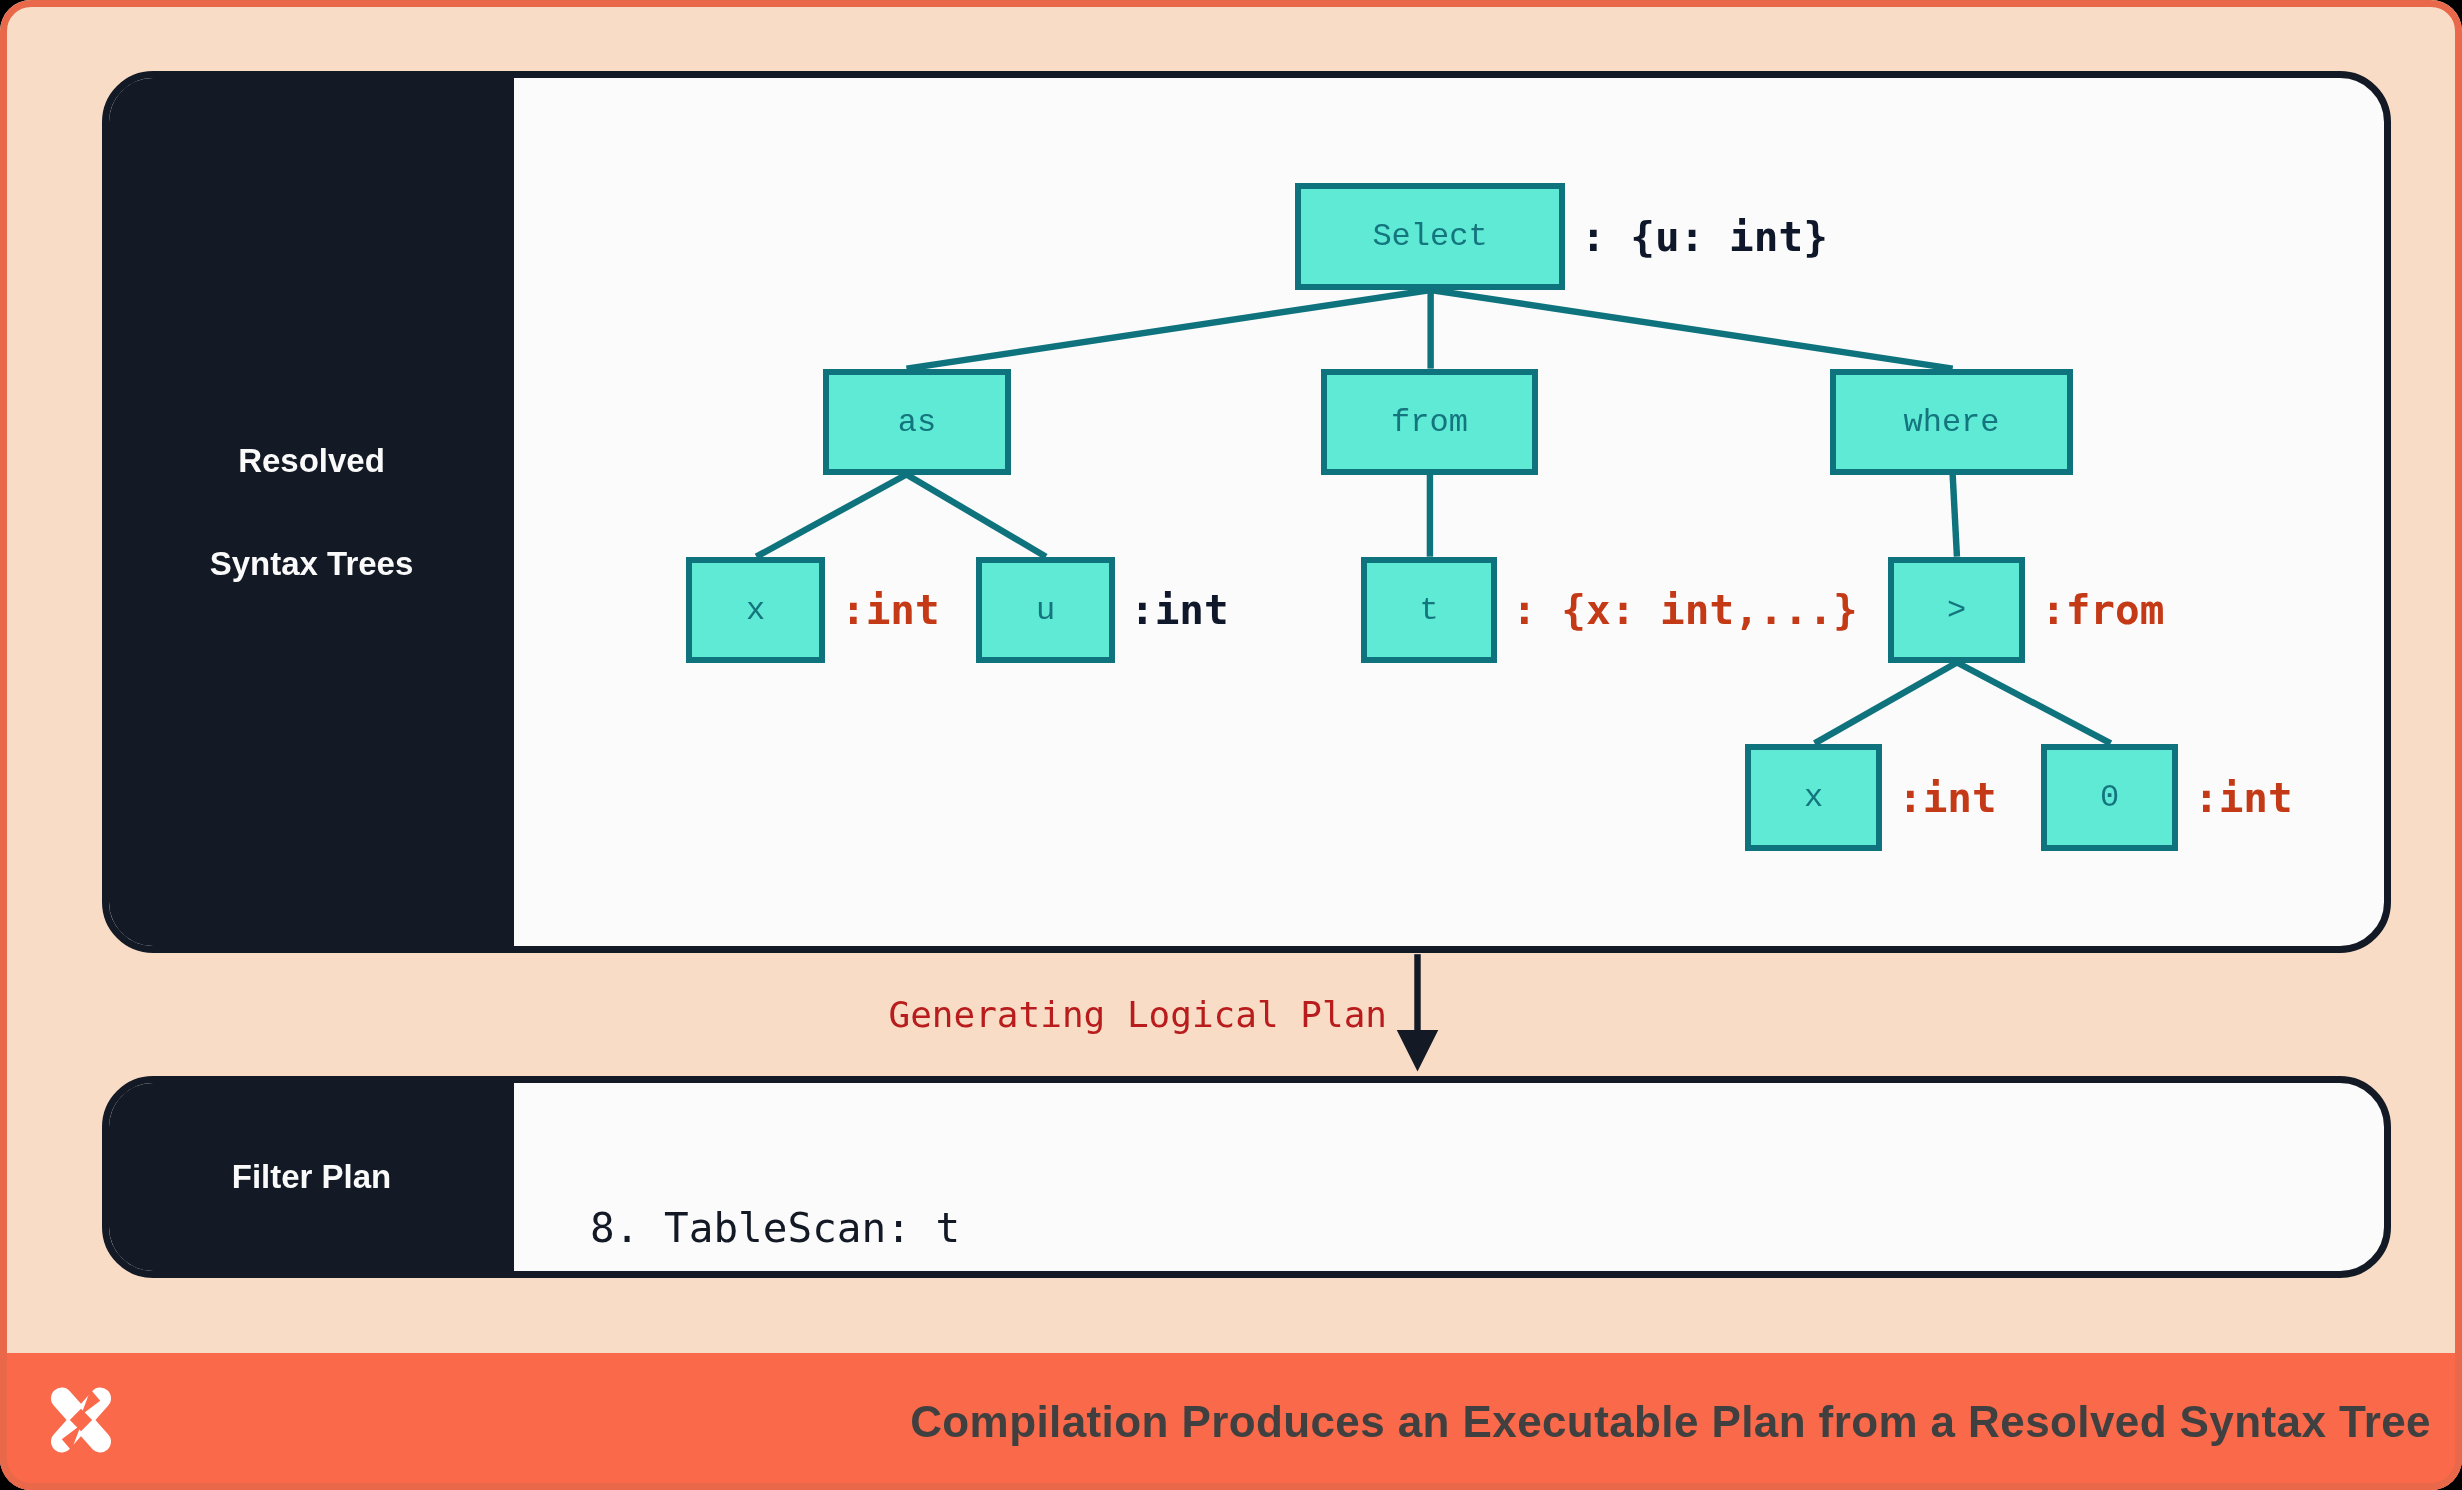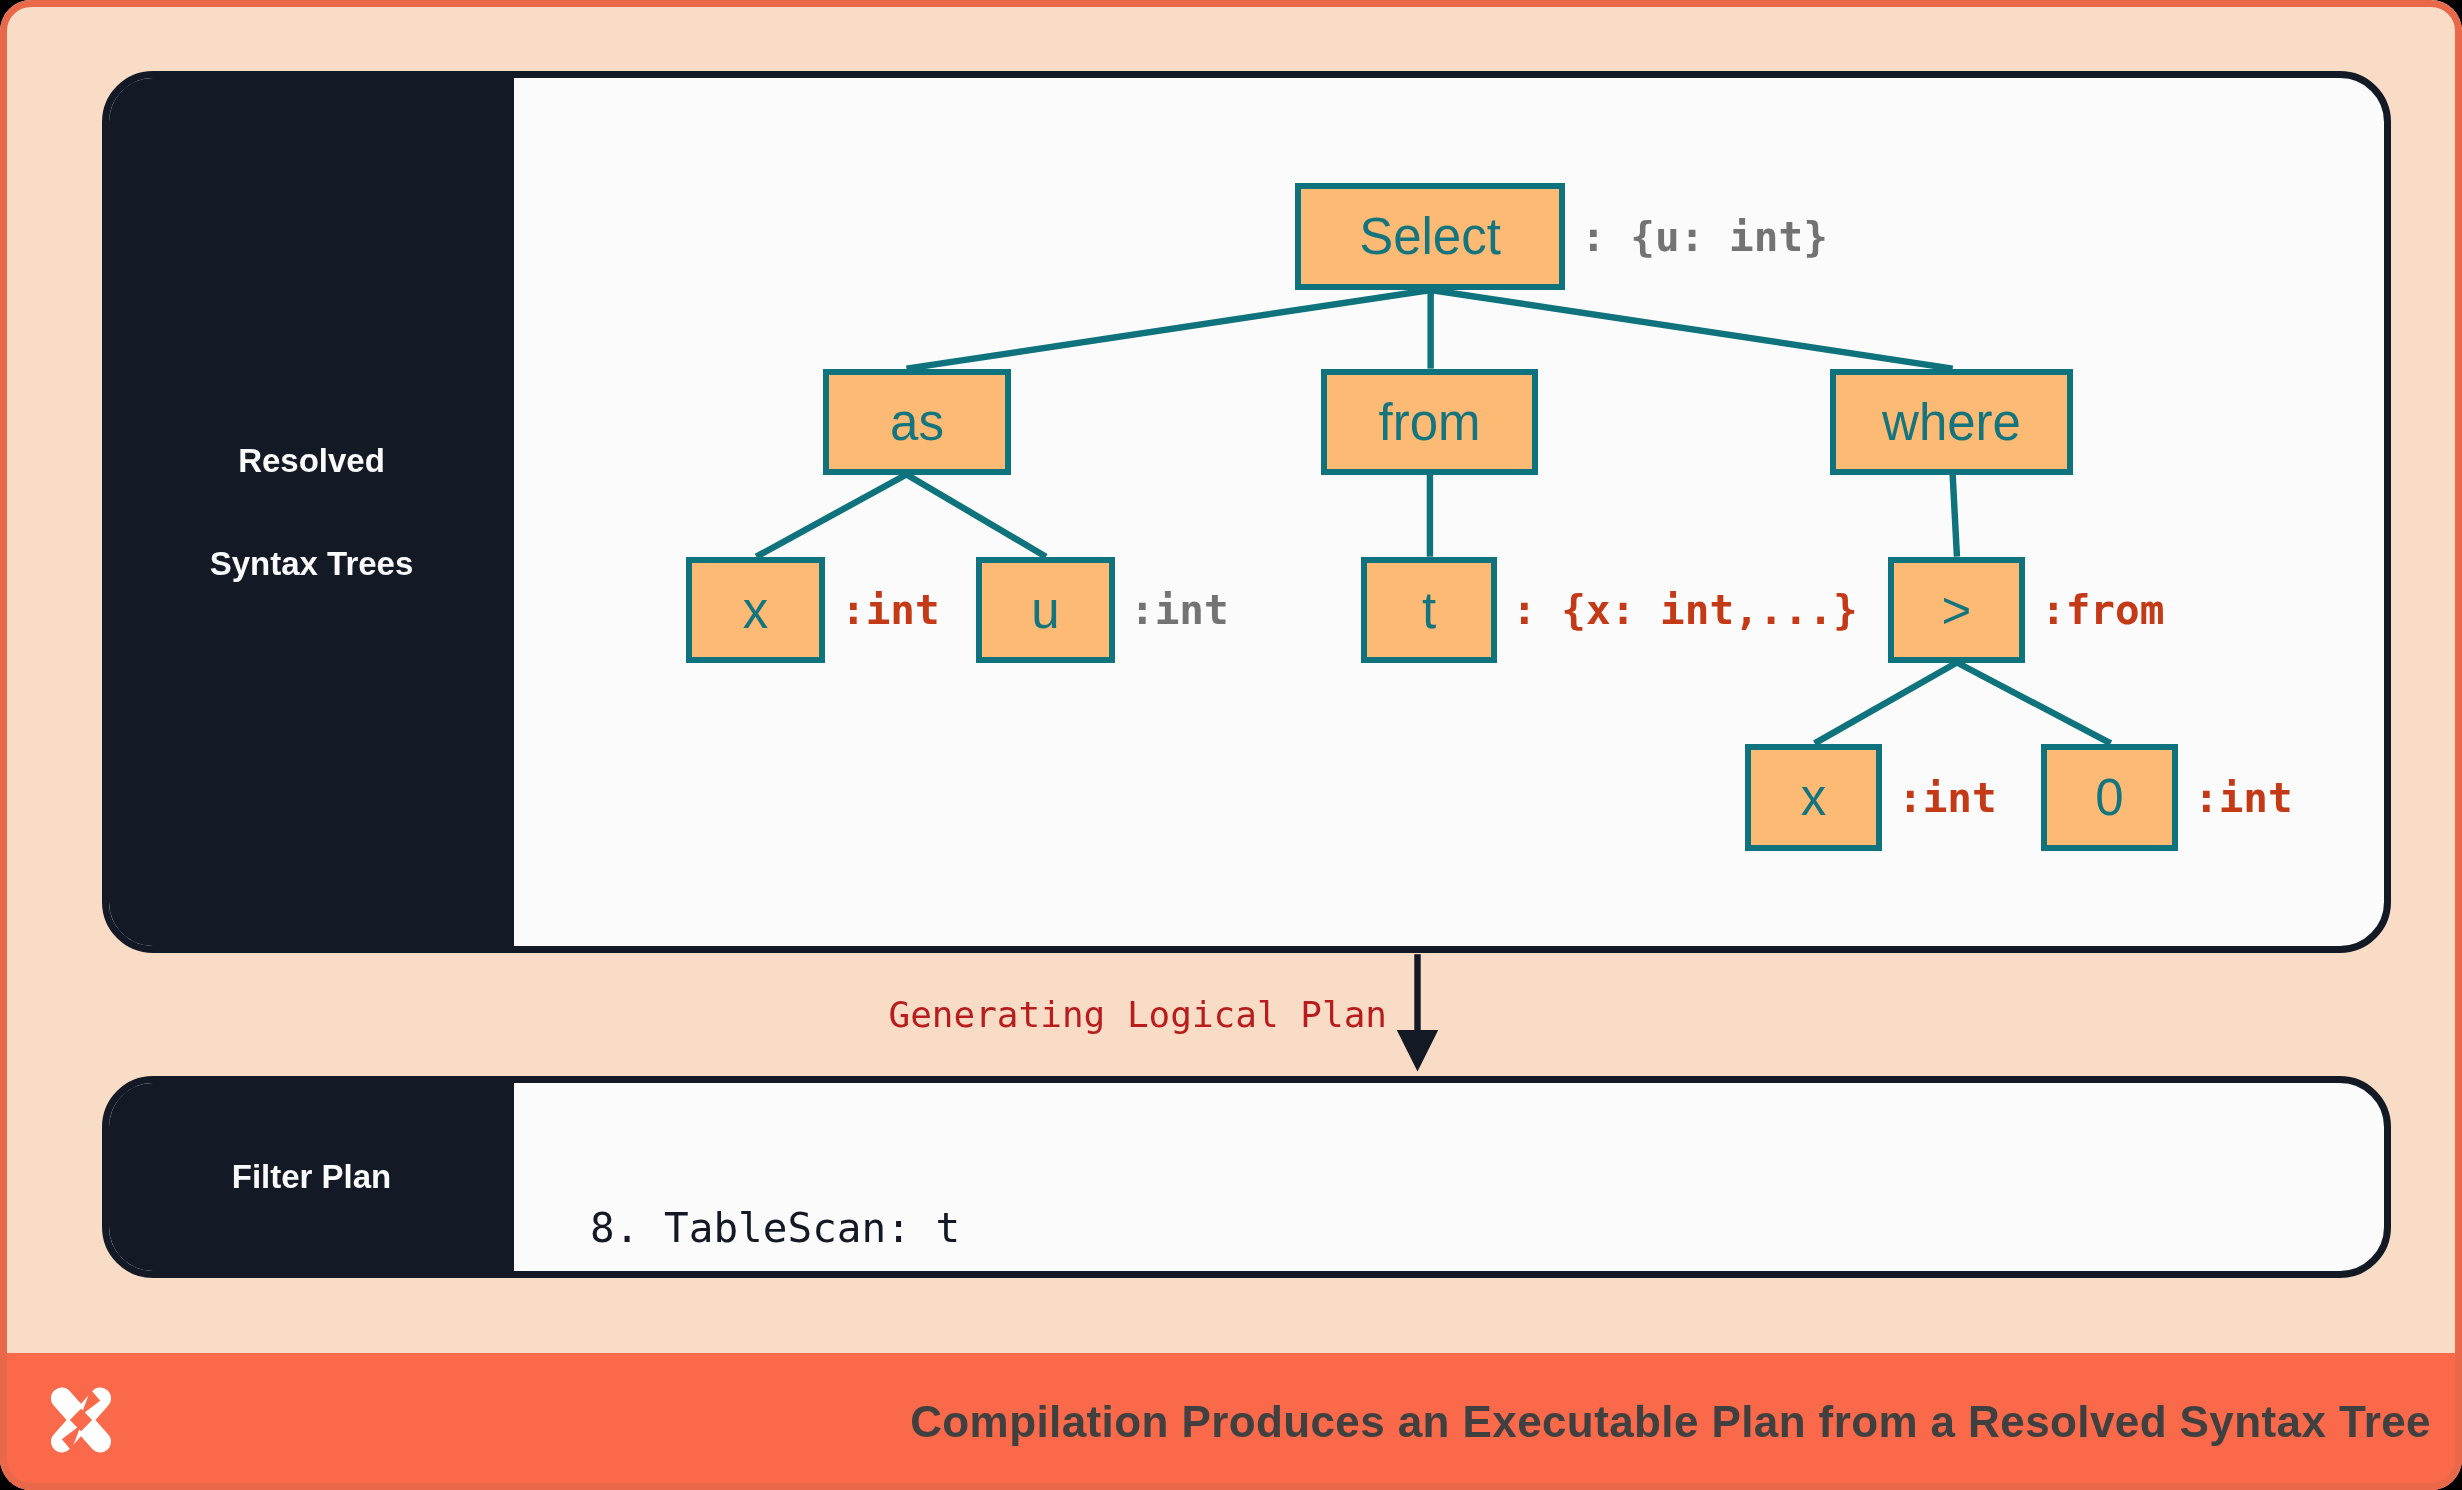--- a/index.html
+++ b/index.html
@@ -41,36 +41,36 @@
     text-align:center;
     gap:44px;
   }
   .panel-bottom .sidebar{font-size:33px;line-height:1.2;}
   
   .edges{position:absolute;left:102px;top:71px;z-index:5;pointer-events:none;}
   .node{
     position:absolute;z-index:10;
     box-sizing:border-box;
     border:6.4px solid #0e737c;
-    background:#fdba74;
+    background:#5eead4;
     color:#14757e;
-    font-family:Liberation Sans, sans-serif;
-    font-size:51px;
+    font-family:Liberation Mono, monospace;
+    font-size:32px;
     display:flex;align-items:center;justify-content:center;
   }
   .typ{
     position:absolute;z-index:10;
     font-family:"DejaVu Sans Mono", monospace;
     font-weight:bold;
     font-size:41px;
     display:flex;align-items:center;
     white-space:pre;
   }
   .typ.red{color:#c43a16;}
-  .typ.dark{color:#737373;}
+  .typ.dark{color:#0f172a;}
   
   .gen-label{
     position:absolute;left:822px;top:991px;width:565px;
     text-align:right;
     font-family:"DejaVu Sans Mono", monospace;
     font-size:36px;line-height:47px;
     color:#b91c1c;
   }
   .arrow-svg{position:absolute;left:1376px;top:954px;z-index:20;}
   

